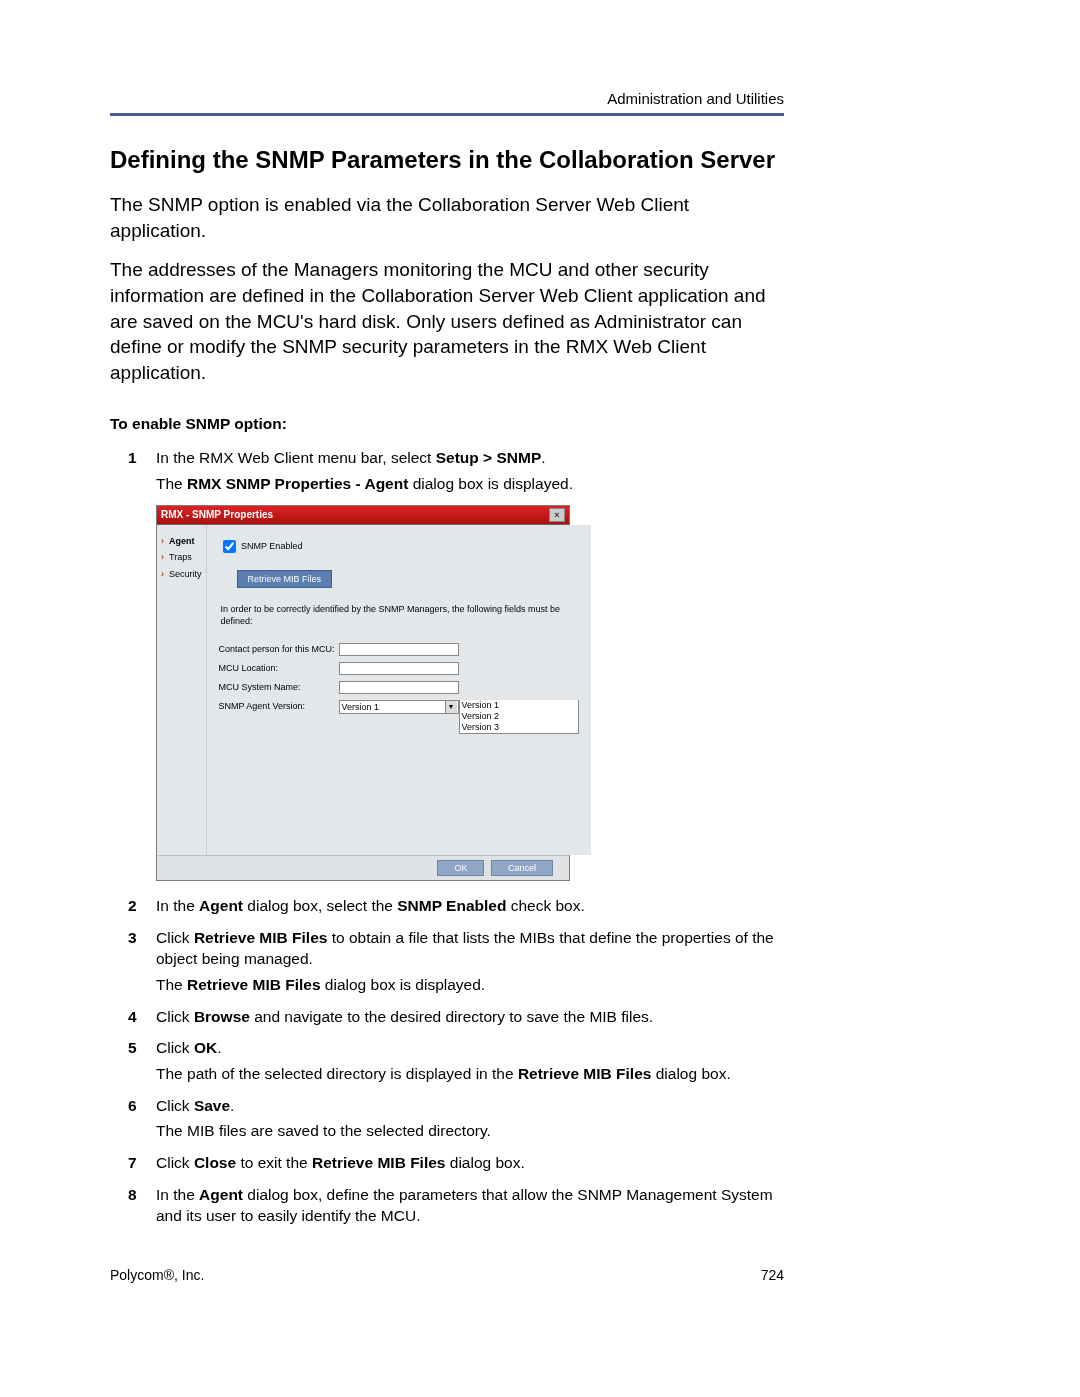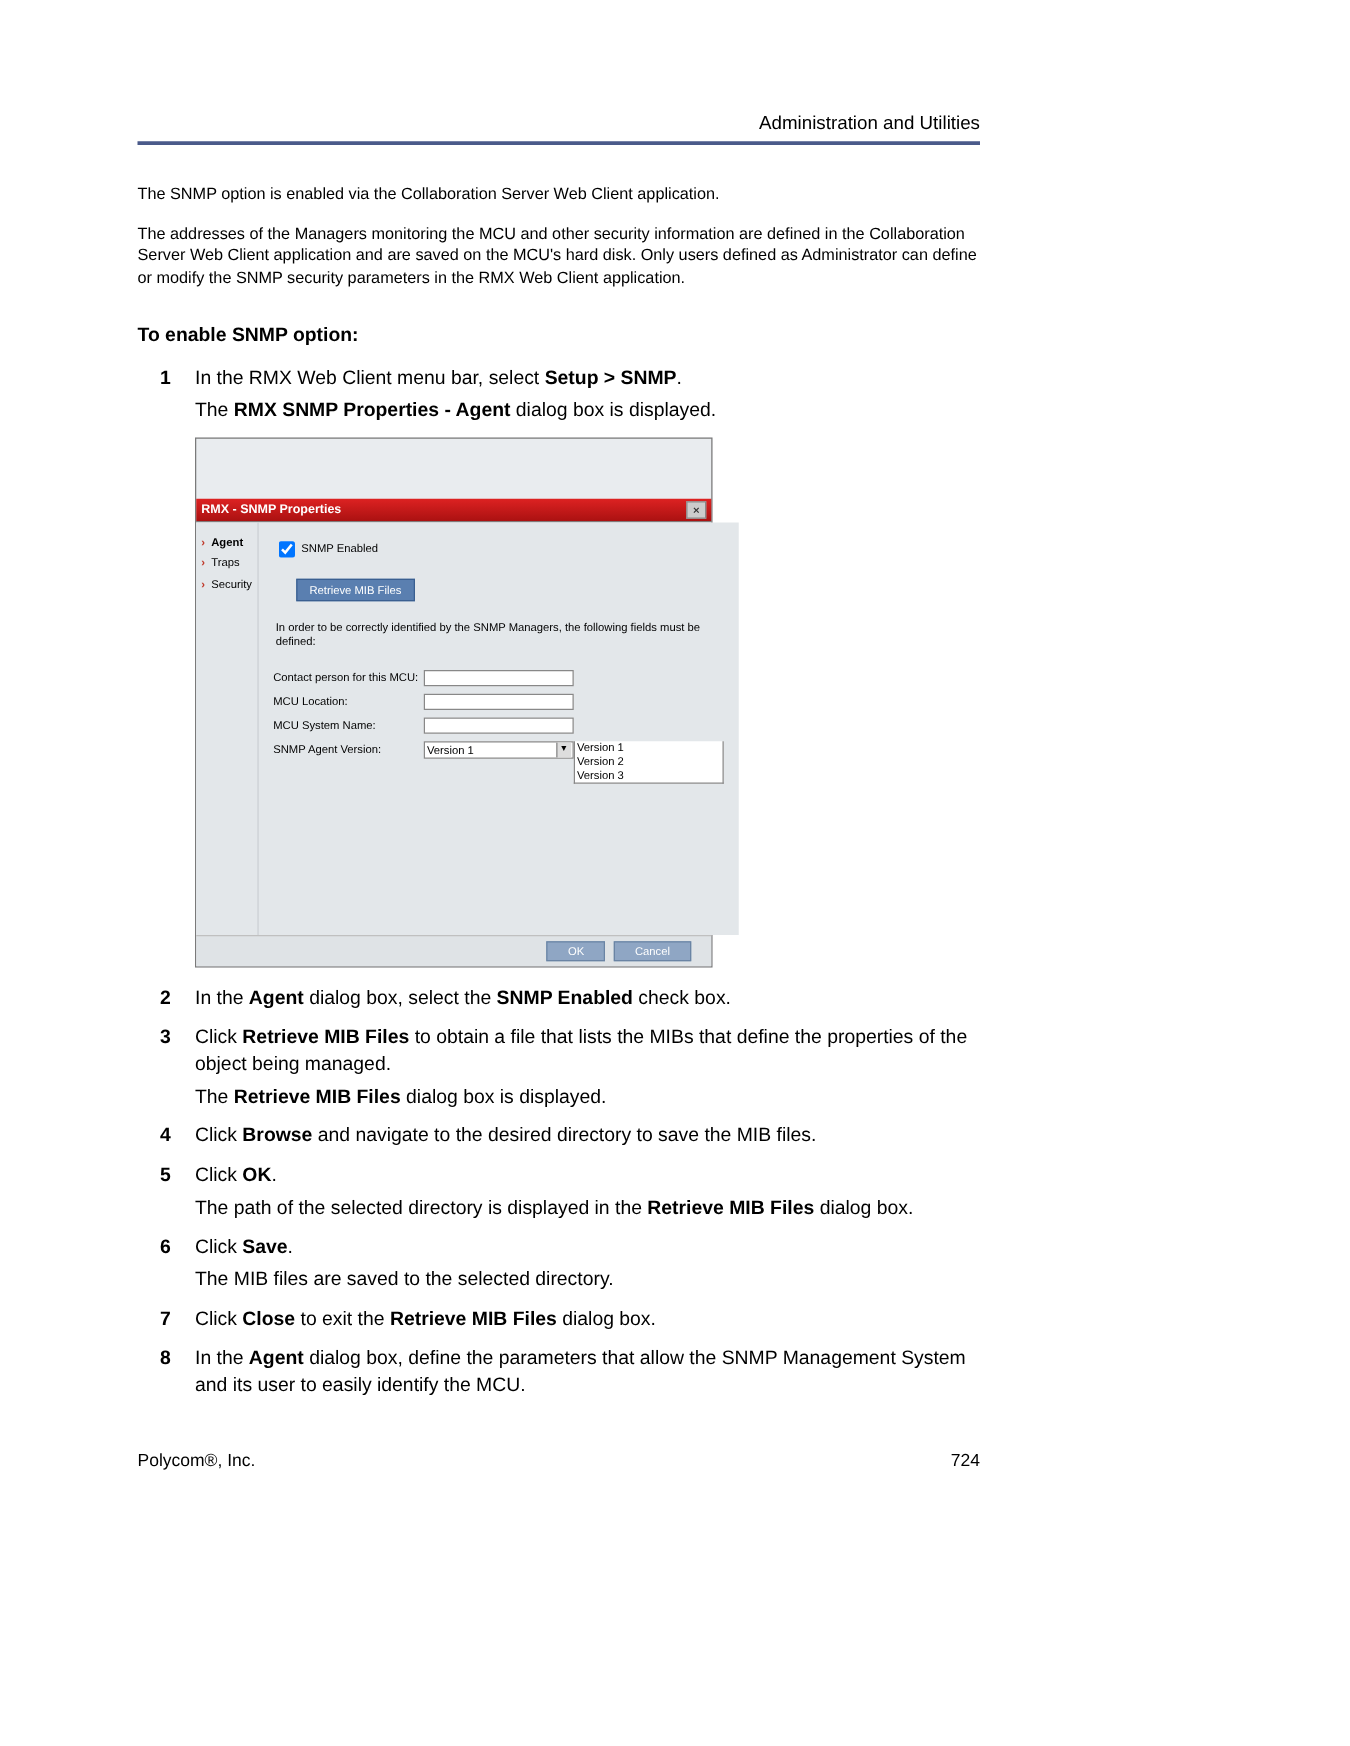--- a/index.html
+++ b/index.html
@@ -25,21 +25,21 @@
     border: 0;
     border-top: 3px solid #4a5a8a;
     margin: 0 0 30px 0;
   }
   h1 {
     font-size: 24px;
     font-weight: bold;
     margin: 0 0 18px 0;
   }
   p.body {
-    font-size: 13px;
+    font-size: 19px;
     margin: 0 0 14px 0;
     line-height: 1.35;
   }
   h3.sub {
     font-size: 15.5px;
     font-weight: bold;
     margin: 30px 0 14px 0;
   }
   ol.steps {
     list-style: none;
@@ -80,21 +80,20 @@
   .dlg-title {
     background: linear-gradient(to bottom, #d22 0%, #a11 100%);
     color: #fff;
     font-weight: bold;
     font-size: 10px;
     padding: 2px 4px;
     display: flex;
     justify-content: space-between;
     align-items: center;
     border-bottom: 1px solid #666;
-    margin-top: 48px;
   }
   .dlg-title .x {
     background: #ccc;
     color: #333;
     width: 14px;
     height: 12px;
     font-size: 9px;
     line-height: 12px;
     text-align: center;
     border: 1px solid #888;
@@ -219,20 +218,21 @@
   }
 </style>
 </head>
 <body>
 
 <div class="page">
 
   <div class="header-right">Administration and Utilities</div>
   <hr class="header-rule">
 
+  <h1>Defining the SNMP Parameters in the Collaboration Server</h1>
 
   <p class="body">The SNMP option is enabled via the Collaboration Server Web Client application.</p>
   <p class="body">The addresses of the Managers monitoring the MCU and other security information are defined in the Collaboration Server Web Client application and are saved on the MCU's hard disk. Only users defined as Administrator can define or modify the SNMP security parameters in the RMX Web Client application.</p>
 
   <h3 class="sub">To enable SNMP option:</h3>
 
   <ol class="steps">
 
     <li>
       <span class="num">1</span>

